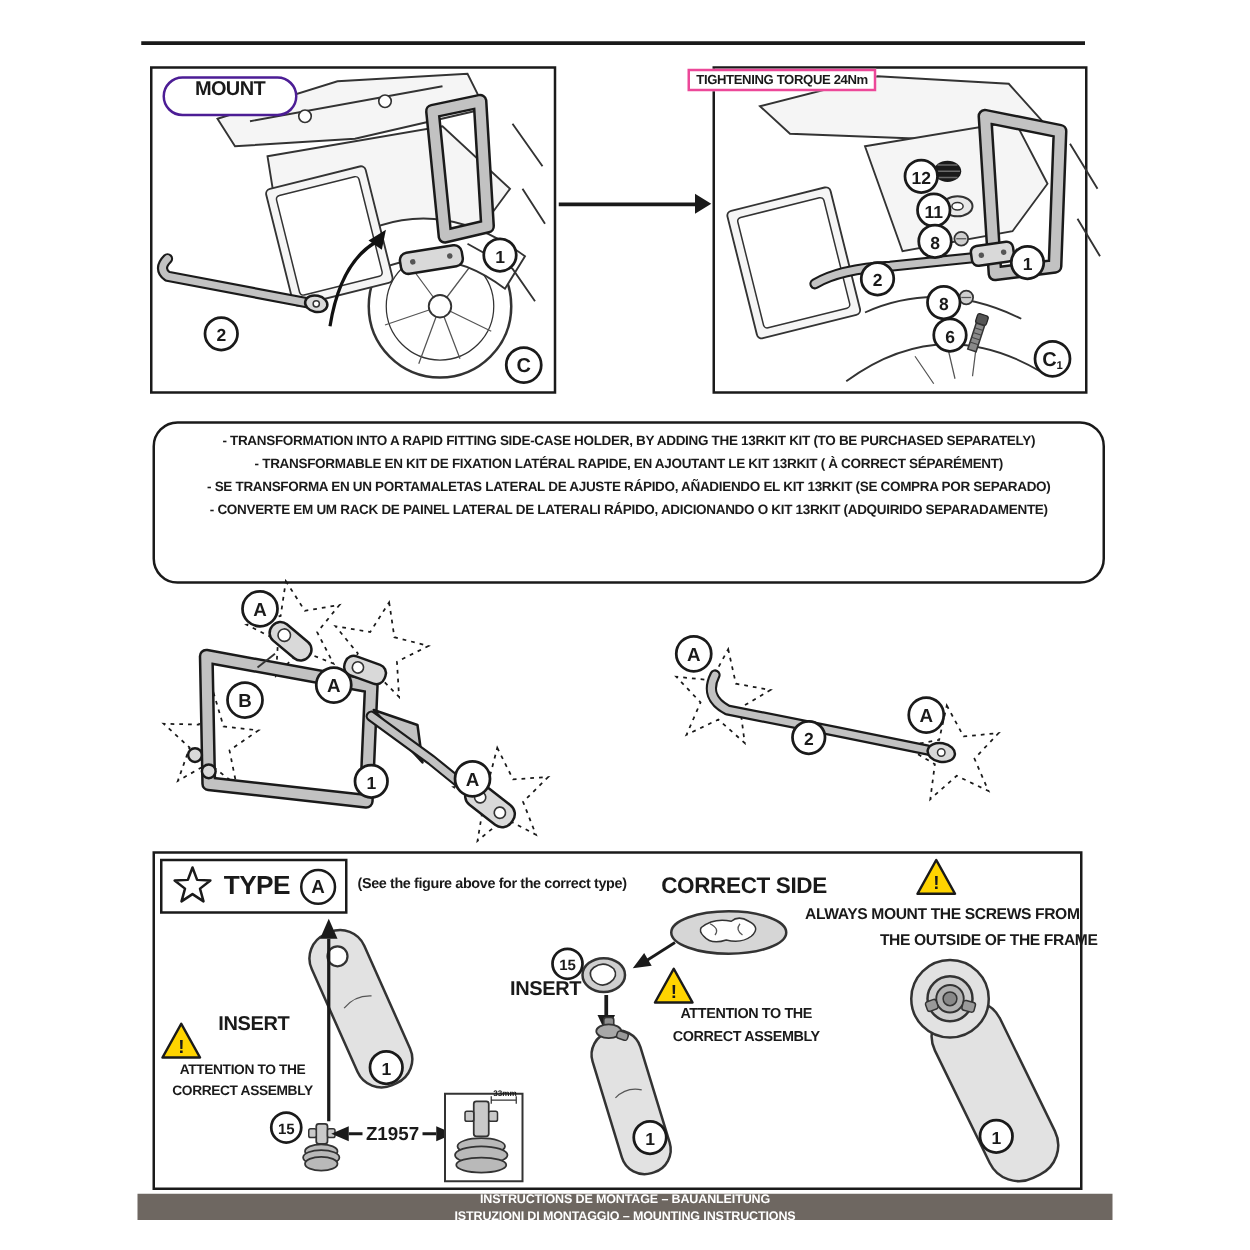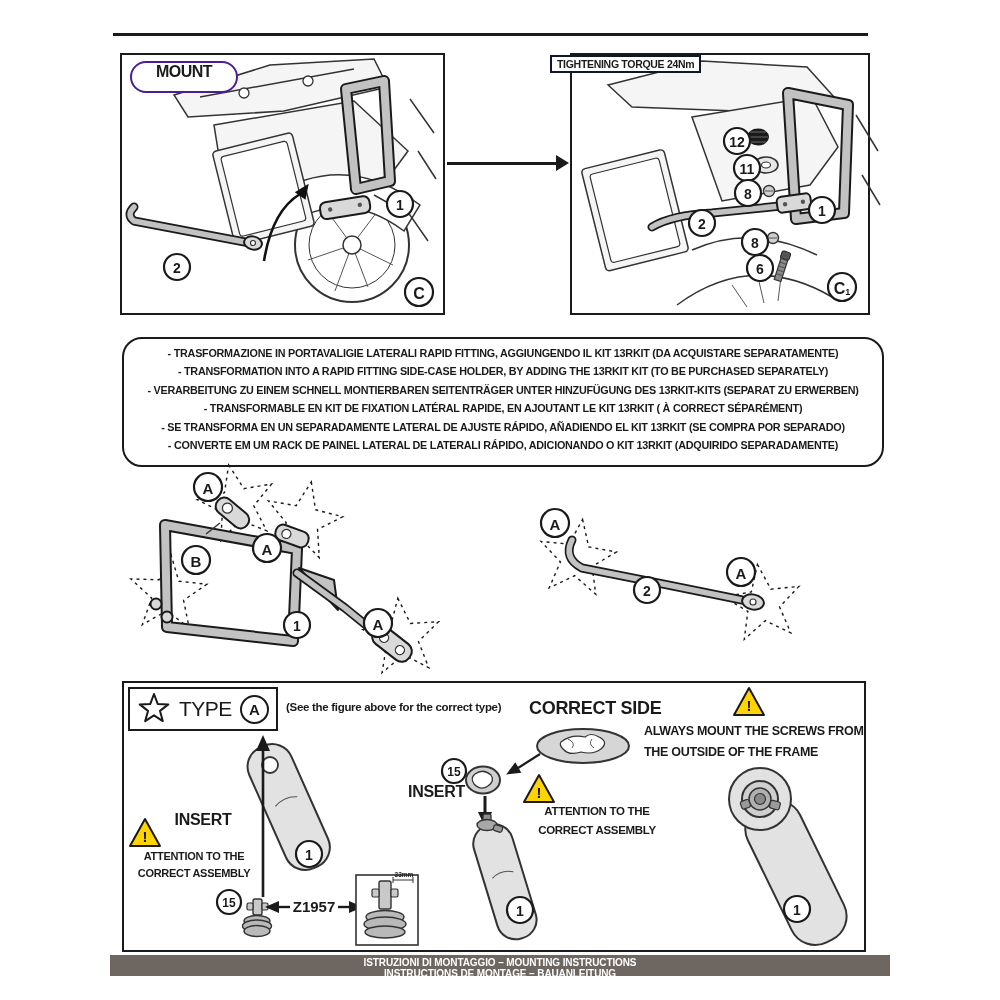--- a/index.html
+++ b/index.html
@@ -12,21 +12,21 @@
   .toprule{position:absolute;background:#1a1a1a;}
   .arrowline{position:absolute;background:#1a1a1a;}
   .arrowhead{position:absolute;width:0;height:0;border-top:8px solid transparent;
              border-bottom:8px solid transparent;border-left:13px solid #1a1a1a;}
   .notebox{position:absolute;border:2px solid #1a1a1a;border-radius:20px;background:#fff;
            box-sizing:border-box;padding-top:5px;}
   .noteline{font-size:10.8px;font-weight:bold;line-height:18.4px;text-align:center;
             letter-spacing:-0.25px;white-space:nowrap;}
   .typebox{position:absolute;border:2px solid #1a1a1a;background:#fff;display:flex;
            align-items:center;box-sizing:border-box;}
-  .typeword{font-size:21px;font-weight:normal;letter-spacing:-0.5px;margin-left:8px;}
+  .typeword{font-size:21px;font-weight:bold;letter-spacing:-0.5px;margin-left:8px;}
   .circleA{display:inline-flex;align-items:center;justify-content:center;width:25px;height:25px;
            border:2px solid #1a1a1a;border-radius:50%;font-size:15px;font-weight:bold;margin-left:8px;}
   .footer{position:absolute;background:#6e6761;color:#fff;overflow:hidden;text-align:center;}
   .footer div{font-size:10px;font-weight:bold;letter-spacing:-0.1px;line-height:10.5px;}
   
   svg{position:absolute;overflow:visible;}
   .tube-o{fill:none;stroke:#1a1a1a;stroke-width:12;stroke-linejoin:round;stroke-linecap:round;}
   .tube-i{fill:none;stroke:#c2c2c2;stroke-width:8;stroke-linejoin:round;stroke-linecap:round;}
   .tube-o2{fill:none;stroke:#1a1a1a;stroke-width:9;stroke-linejoin:round;stroke-linecap:round;}
   .tube-i2{fill:none;stroke:#c2c2c2;stroke-width:5.5;stroke-linejoin:round;stroke-linecap:round;}
@@ -189,31 +189,29 @@
         </g>
       <g class="co" transform="translate(188,213)">
           <circle r="13"></circle>
           <text y="1">6</text>
         </g>
       <g class="co" transform="translate(270,232)">
         <circle r="14"></circle>
         <text y="1" style="font-size:16px;"><tspan>C</tspan><tspan style="font-size:9px;" dy="4">1</tspan></text>
       </g>
     </svg>
-    <div class="lbl" style="left:-22px;top:0px;border:2px solid #0f172a;background:#fff;padding:1px 5px;font-size:10.5px;">
+    <div class="lbl" style="left:-22px;top:0px;border:2px solid #ec4899;background:#fff;padding:1px 5px;font-size:10.5px;">
       <span>TIGHTENING TORQUE 24Nm</span>
     </div>
   </div>
 
   <div class="notebox" style="left:122px;top:337px;width:762px;height:130px;">
-    <div class="noteline">- TRASFORMAZIONE IN PORTAVALIGIE LATERALI RAPID FITTING, AGGIUNGENDO IL KIT 13RKIT (DA ACQUISTARE SEPARATAMENTE)</div>
     <div class="noteline">- TRANSFORMATION INTO A RAPID FITTING SIDE-CASE HOLDER, BY ADDING THE 13RKIT KIT (TO BE PURCHASED SEPARATELY)</div>
-    <div class="noteline">- VERARBEITUNG ZU EINEM SCHNELL MONTIERBAREN SEITENTRÄGER UNTER HINZUFÜGUNG DES 13RKIT-KITS (SEPARAT ZU ERWERBEN)</div>
     <div class="noteline">- TRANSFORMABLE EN KIT DE FIXATION LATÉRAL RAPIDE, EN AJOUTANT LE KIT 13RKIT ( À CORRECT SÉPARÉMENT)</div>
-    <div class="noteline">- SE TRANSFORMA EN UN SEPARADAMENTE LATERAL DE AJUSTE RÁPIDO, AÑADIENDO EL KIT 13RKIT (SE COMPRA POR SEPARADO)</div>
+    <div class="noteline">- SE TRANSFORMA EN UN PORTAMALETAS LATERAL DE AJUSTE RÁPIDO, AÑADIENDO EL KIT 13RKIT (SE COMPRA POR SEPARADO)</div>
     <div class="noteline">- CONVERTE EM UM RACK DE PAINEL LATERAL DE LATERALI RÁPIDO, ADICIONANDO O KIT 13RKIT (ADQUIRIDO SEPARADAMENTE)</div>
   </div>
 
   <svg width="760" height="214" viewBox="0 0 760 214" style="left:120px;top:468px;">
 
     <g>
       <polygon class="star" transform="translate(117,36) rotate(-12)" points="0,-40 9.9,-13.6 38,-12.4 16,5.2 23.5,32.4 0,16.8 -23.5,32.4 -16,5.2 -38,-12.4 -9.9,-13.6"></polygon>
       <polygon class="star" transform="translate(183,53) rotate(12)" points="0,-40 9.9,-13.6 38,-12.4 16,5.2 23.5,32.4 0,16.8 -23.5,32.4 -16,5.2 -38,-12.4 -9.9,-13.6"></polygon>
       <polygon class="star" transform="translate(48,126) rotate(4)" points="0,-40 9.9,-13.6 38,-12.4 16,5.2 23.5,32.4 0,16.8 -23.5,32.4 -16,5.2 -38,-12.4 -9.9,-13.6"></polygon>
       <polygon class="star" transform="translate(282,170) rotate(-6)" points="0,-40 9.9,-13.6 38,-12.4 16,5.2 23.5,32.4 0,16.8 -23.5,32.4 -16,5.2 -38,-12.4 -9.9,-13.6"></polygon>
@@ -419,27 +417,27 @@
     <div class="typebox" style="left:4px;top:4px;width:150px;height:44px;">
       <svg width="34" height="34" viewBox="-17 -17 34 34" style="position:static;margin-left:7px;">
         <polygon points="0,-15 3.7,-5.1 14.3,-4.6 6,1.9 8.8,12.1 0,6.3 -8.8,12.1 -6,1.9 -14.3,-4.6 -3.7,-5.1" fill="#fff" stroke="#1a1a1a" stroke-width="2" stroke-linejoin="round"></polygon>
       </svg>
       <span class="typeword">TYPE</span>
       <span class="circleA">A</span>
     </div>
     <div class="lbl" style="left:162px;top:18px;font-size:11.5px;">(See the figure above for the correct type)</div>
     <div class="lbl" style="left:405px;top:15px;width:112px;text-align:center;font-size:18px;">CORRECT SIDE</div>
     <div class="lbl" style="left:520px;top:41px;width:234px;text-align:left;font-size:12.5px;">ALWAYS MOUNT THE SCREWS FROM</div>
-    <div class="lbl" style="left:520px;top:62px;width:234px;text-align:left;font-size:12.5px;">THE OUTSIDE OF THE FRAME</div>
+    <div class="lbl" style="left:520px;top:62px;width:234px;text-align:right;font-size:12.5px;">THE OUTSIDE OF THE FRAME</div>
     <div class="lbl" style="left:284px;top:100px;width:52px;text-align:right;font-size:16px;">INSERT</div>
     <div class="lbl" style="left:400px;top:122px;width:146px;text-align:center;font-size:11.5px;">ATTENTION TO THE</div>
     <div class="lbl" style="left:400px;top:141px;width:146px;text-align:center;font-size:11.5px;">CORRECT ASSEMBLY</div>
     <div class="lbl" style="left:42px;top:128px;width:74px;text-align:center;font-size:16px;">INSERT</div>
     <div class="lbl" style="left:0px;top:167px;width:140px;text-align:center;font-size:11px;">ATTENTION TO THE</div>
     <div class="lbl" style="left:0px;top:184px;width:140px;text-align:center;font-size:11px;">CORRECT ASSEMBLY</div>
   </div>
 
   <div class="footer" style="left:110px;top:955px;width:780px;height:21px;">
+    <div>INSTRUCTIONS DE MONTAGE – BAUANLEITUNG</div>
     <div style="margin-top:3px;">ISTRUZIONI DI MONTAGGIO  –  MOUNTING INSTRUCTIONS</div>
-    <div>INSTRUCTIONS DE MONTAGE – BAUANLEITUNG</div>
   </div>
 
 </div>
 
 </body></html>

